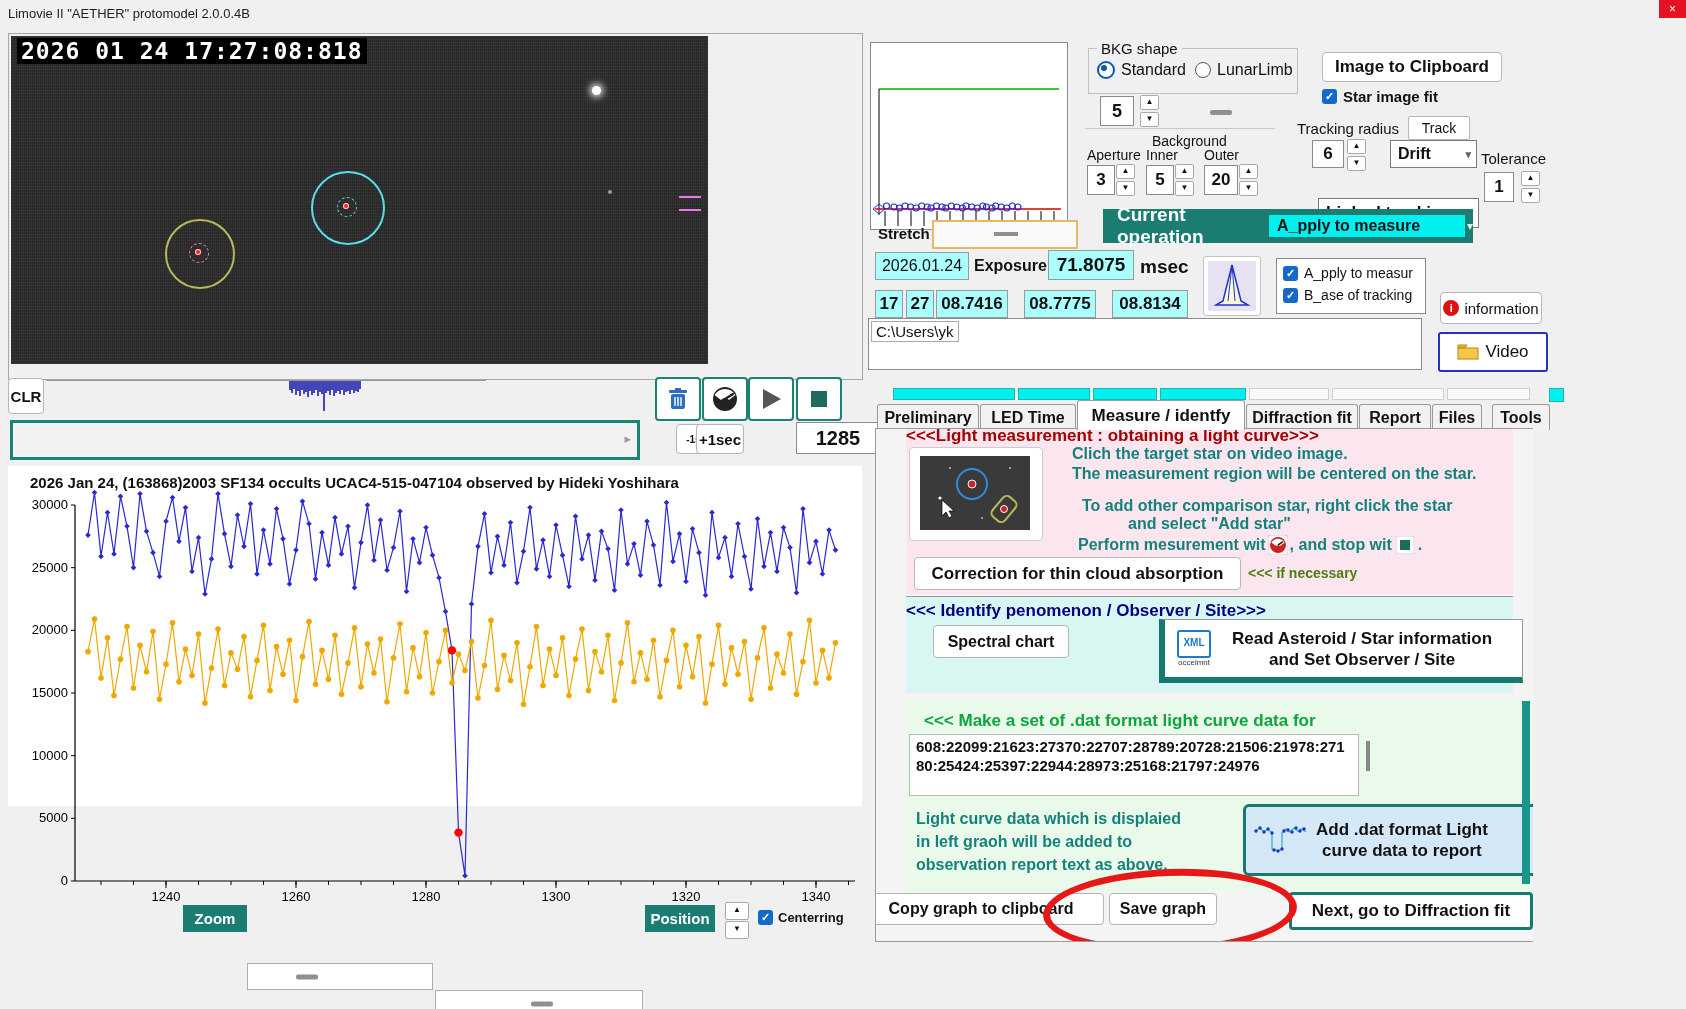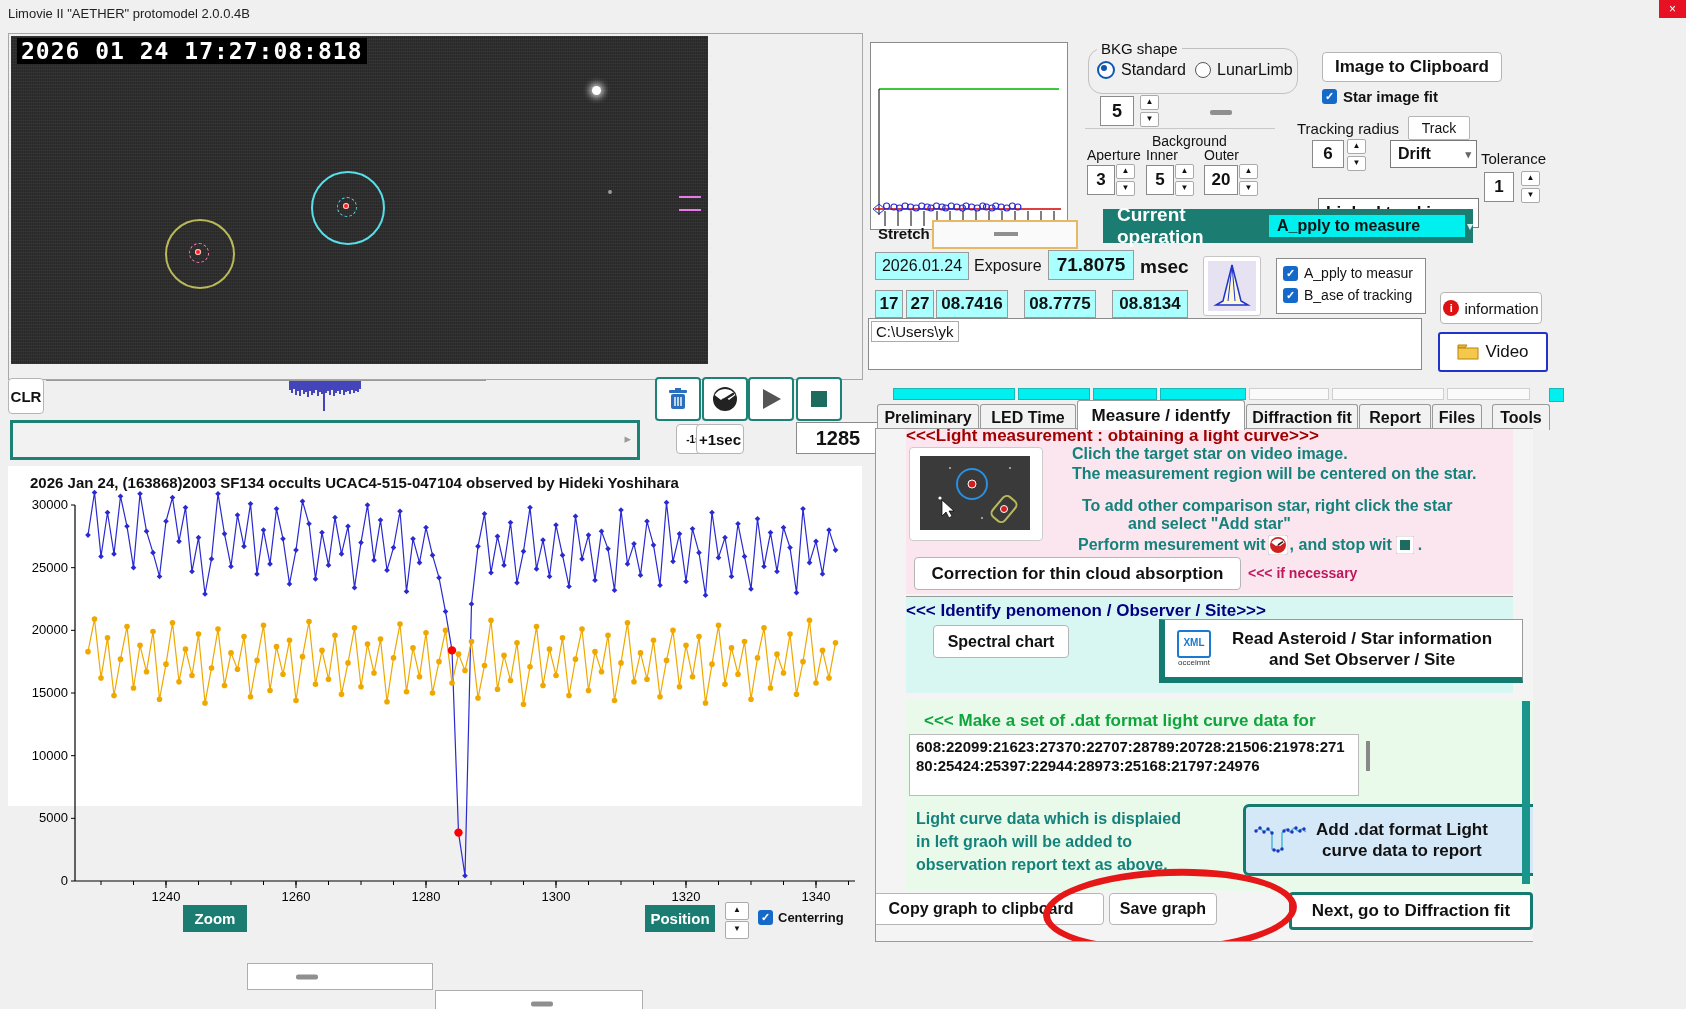--- a/index.html
+++ b/index.html
@@ -94,21 +94,21 @@
       <line x1="105" y1="168" x2="105" y2="183" stroke="#000"></line>
       <line x1="118" y1="168" x2="118" y2="183" stroke="#000"></line>
       <line x1="131" y1="168" x2="131" y2="183" stroke="#000"></line>
       <line x1="144" y1="168" x2="144" y2="183" stroke="#000"></line>
       <line x1="157" y1="168" x2="157" y2="183" stroke="#000"></line>
       <line x1="170" y1="168" x2="170" y2="183" stroke="#000"></line>
       <line x1="183" y1="168" x2="183" y2="183" stroke="#000"></line>
     </svg>
 </div>
 
-<div class="abs" style="left:1088px;top:48px;width:208px;height:44px;border:1px solid #c0c0c0;border-radius:14px;">
+<div class="abs" style="left:1088px;top:48px;width:208px;height:44px;border:1px solid #c0c0c0;border-radius:0;">
   <div class="abs" style="left:8px;top:-9px;background:#f0f0f0;padding:0 4px;font-size:15px;">BKG shape</div>
   <div class="abs" style="left:8px;top:12px;display:flex;align-items:flex-start;gap:6px;">
     <span class="radio sel"></span>
     <span style="font-size:16px;">Standard</span>
   </div>
   <div class="abs" style="left:106px;top:12px;display:flex;align-items:center;gap:6px;">
     <span class="radio"></span>
     <span style="font-size:16px;">LunarLimb</span>
   </div>
 </div>
@@ -171,21 +171,21 @@
 <div class="abs" style="left:932px;top:220px;width:142px;height:25px;border:2px solid #e8b964;background:#fafafa;">
   <div class="abs" style="left:60px;top:10px;width:24px;height:4px;background:#8f8f8f;"></div>
 </div>
 <div class="abs" style="left:1103px;top:209px;width:370px;height:34px;background:#1b7c72;display:flex;align-items:center;">
   <span style="color:#ffffff;font-weight:bold;font-size:19px;margin-left:14px;">Current operation</span>
   <span style="margin-left:16px;background:#00f0f0;font-weight:bold;font-size:16px;padding:2px 8px;min-width:180px;">A_pply to measure</span>
   <span style="color:#d8f0ee;font-size:12px;margin-left:2px;">▾</span>
 </div>
 
 <div class="abs cyanbox" style="left:875px;top:252px;width:92px;height:26px;font-weight:normal;font-size:16px;">2026.01.24</div>
-<div class="abs" style="left:974px;top:257px;font-weight:normal;font-size:16px;">Exposure</div>
+<div class="abs" style="left:974px;top:257px;font-weight:bold;font-size:16px;">Exposure</div>
 <div class="abs cyanbox" style="left:1048px;top:250px;width:84px;height:28px;font-size:19px;">71.8075</div>
 <div class="abs" style="left:1140px;top:256px;font-weight:bold;font-size:19px;">msec</div>
 <div class="abs cyanbox" style="left:875px;top:290px;width:26px;height:26px;font-size:17px;">17</div>
 <div class="abs cyanbox" style="left:906px;top:290px;width:26px;height:26px;font-size:17px;">27</div>
 <div class="abs cyanbox" style="left:936px;top:290px;width:70px;height:26px;font-size:17px;">08.7416</div>
 <div class="abs cyanbox" style="left:1024px;top:290px;width:70px;height:26px;font-size:17px;">08.7775</div>
 <div class="abs cyanbox" style="left:1112px;top:290px;width:74px;height:26px;font-size:17px;">08.8134</div>
 
 <div class="abs" style="left:1203px;top:256px;width:56px;height:58px;background:#fff;border:1px solid #c5c5c5;border-radius:3px;display:flex;align-items:center;justify-content:center;">
   <svg width="48" height="50">
@@ -653,21 +653,21 @@
         <path d="M10 10 L15 6.6" stroke="#222" stroke-width="1.6"></path>
       </svg>
       <span class="tealtext">, and stop wit</span>
       <svg width="18" height="18" style="margin:0 4px;">
         <rect x="0" y="0" width="18" height="18" rx="2" fill="#fff" stroke="#ccc"></rect>
         <rect x="4" y="4" width="10" height="10" fill="#1d6b5e"></rect>
       </svg>
       <span class="tealtext">.</span>
     </div>
     <div class="abs btn" style="left:8px;top:132px;width:325px;height:31px;font-size:17px;">Correction for thin cloud absorption</div>
-    <div class="abs" style="left:342px;top:140px;color:#be185d;font-weight:bold;font-size:14px;">&lt;&lt;&lt; if necessary</div>
+    <div class="abs" style="left:342px;top:140px;color:#4d7c0f;font-weight:bold;font-size:14px;">&lt;&lt;&lt; if necessary</div>
 
   </div>
 
   <div class="abs" style="left:30px;top:167px;width:607px;height:96px;background:#d9f7f2;border-top:1px solid #9a9a9a;">
     <div class="ghead" style="color:#000080;font-size:17px;margin-top:4px;">&lt;&lt;&lt; Identify penomenon / Observer / Site&gt;&gt;&gt;</div>
     <div class="abs btn" style="left:27px;top:28px;width:134px;height:31px;font-size:16px;">Spectral chart</div>
     <div class="abs" style="left:253px;top:22px;width:364px;height:64px;background:#fff;border:1px solid #9a9a9a;border-left:6px solid #157a70;border-bottom:6px solid #157a70;display:flex;align-items:center;gap:21px;box-sizing:border-box;">
       <div style="margin-left:12px;text-align:center;">
         <div style="width:30px;height:24px;border:2px solid #1a7ad0;border-radius:3px;color:#1a7ad0;font-weight:bold;font-size:10px;line-height:22px;">XML</div>
         <div style="font-size:8px;color:#333;">occelmnt</div>

